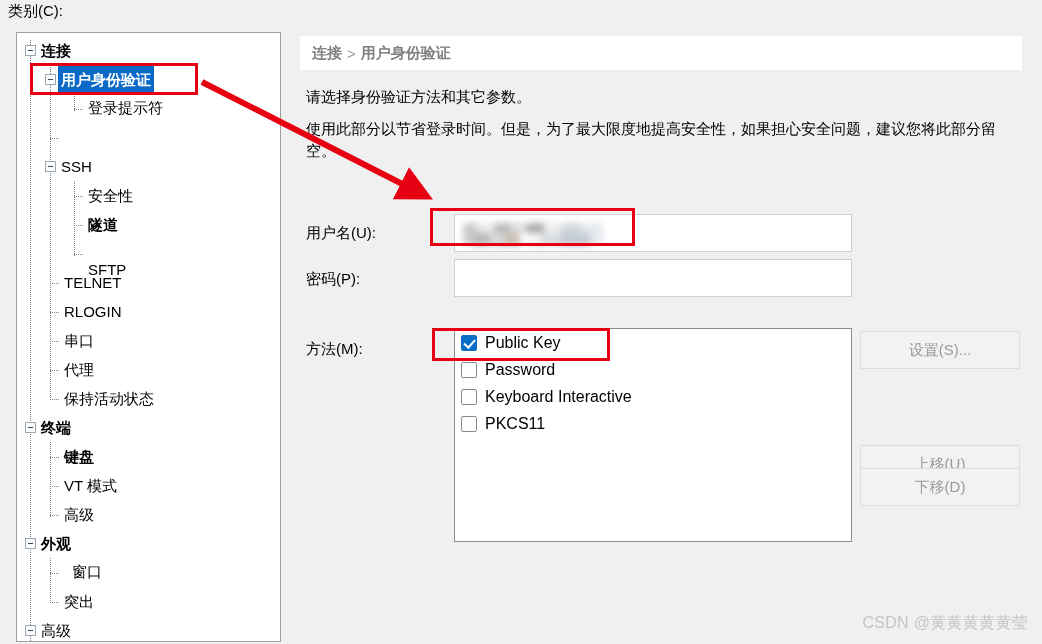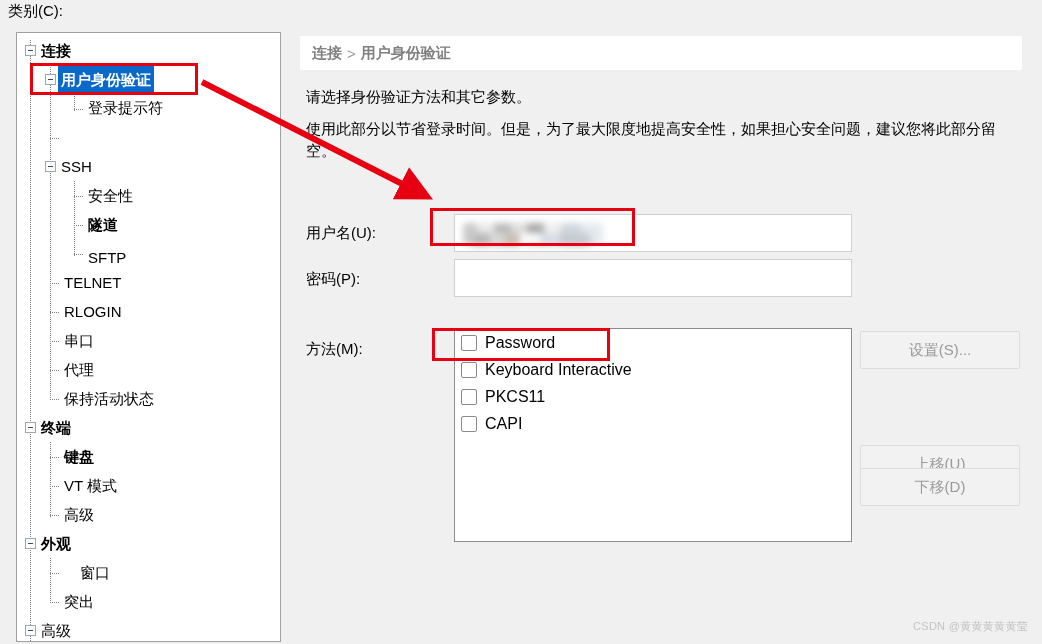--- a/index.html
+++ b/index.html
@@ -123,21 +123,21 @@
     display:flex;align-items:center;justify-content:center;
     box-sizing:border-box;
   }
 
   
   .redbox{position:absolute;border:3px solid #e60012;box-sizing:border-box;}
   .arrow-svg{position:absolute;left:0;top:0;width:1042px;height:644px;pointer-events:none;}
 
   .watermark{
     position:absolute;right:14px;bottom:10px;
-    color:#c4c4c4;font-size:11px;letter-spacing:.3px;
+    color:#c4c4c4;font-size:16px;letter-spacing:.3px;
   }
 </style>
 </head>
 <body>
 
 <div id="root">
 
   <div class="cat-label">类别(C):</div>
 
   <div class="tree-panel">
@@ -175,21 +175,21 @@
         <div class="trow" style="top: 148px; left: 0px;">
           <span class="spacer" style="width: 68px;"></span>
           <span class="tlabel">安全性</span>
         </div>
         <div class="hdot" style="left: 57px; top: 191.5px; width: 9px;"></div>
         <div class="trow bold" style="top: 177px; left: 0px;">
           <span class="spacer" style="width: 68px;"></span>
           <span class="tlabel">隧道</span>
         </div>
         <div class="hdot" style="left: 57px; top: 220.5px; width: 9px;"></div>
-        <div class="trow" style="top: 210px; left: 0px; align-items: center;">
+        <div class="trow" style="top: 222px; left: 0px; align-items: center;">
           <span class="spacer" style="width: 68px;"></span>
           <span class="tlabel">SFTP</span>
         </div>
         <div class="hdot" style="left: 33px; top: 249.5px; width: 9px;"></div>
         <div class="trow" style="top: 235px; left: 0px;">
           <span class="spacer" style="width: 44px;"></span>
           <span class="tlabel">TELNET</span>
         </div>
         <div class="hdot" style="left: 33px; top: 278.5px; width: 9px;"></div>
         <div class="trow" style="top: 264px; left: 0px;">
@@ -230,21 +230,21 @@
         <div class="trow" style="top: 467px; left: 0px;">
           <span class="spacer" style="width: 44px;"></span>
           <span class="tlabel">高级</span>
         </div>
         <div class="trow bold" style="top: 496px; left: 0px;">
           <span class="spacer" style="width: 8px;"></span>
           <span class="expander"></span>
           <span class="tlabel">外观</span>
         </div>
         <div class="hdot" style="left: 33px; top: 539.5px; width: 9px;"></div>
-        <div class="trow" style="top: 525px; left: 16px;">
+        <div class="trow" style="top: 525px; left: 8px; font-family: Liberation Serif, serif;">
           <span class="spacer" style="width: 44px;"></span>
           <span class="tlabel">窗口</span>
         </div>
         <div class="hdot" style="left: 33px; top: 568.5px; width: 9px;"></div>
         <div class="trow" style="top: 554px; left: 0px;">
           <span class="spacer" style="width: 44px;"></span>
           <span class="tlabel">突出</span>
         </div>
         <div class="trow" style="top: 583px; left: 0px;">
           <span class="spacer" style="width: 8px;"></span>
@@ -268,34 +268,34 @@
     <div class="blur-val"></div>
     <div class="blur-val2"></div>
   </div>
 
   <div class="flabel" style="left:306px;top:270px;">密码(P):</div>
   <div class="finput" style="left:454px;top:259px;width:398px;height:38px;"></div>
 
   <div class="flabel" style="left:306px;top:340px;">方法(M):</div>
   <div class="listbox" id="methods-list">
       <div class="opt">
+        <span class="cb on"></span>
+        <span>Public Key</span>
+      </div>
+      <div class="opt">
         <span class="cb"></span>
         <span>Password</span>
       </div>
       <div class="opt">
         <span class="cb"></span>
         <span>Keyboard Interactive</span>
       </div>
       <div class="opt">
         <span class="cb"></span>
         <span>PKCS11</span>
-      </div>
-      <div class="opt">
-        <span class="cb"></span>
-        <span>CAPI</span>
       </div>
     </div>
 
   <div class="btn" style="top:331px;">设置(S)...</div>
   <div class="btn" style="top:445px;">上移(U)</div>
   <div class="btn" style="top:468px;">下移(D)</div>
 
   <div class="redbox" style="left:30px;top:63px;width:168px;height:32px;"></div>
   <div class="redbox" style="left:430px;top:208px;width:205px;height:38px;"></div>
   <div class="redbox" style="left:432px;top:328px;width:178px;height:33px;"></div>

